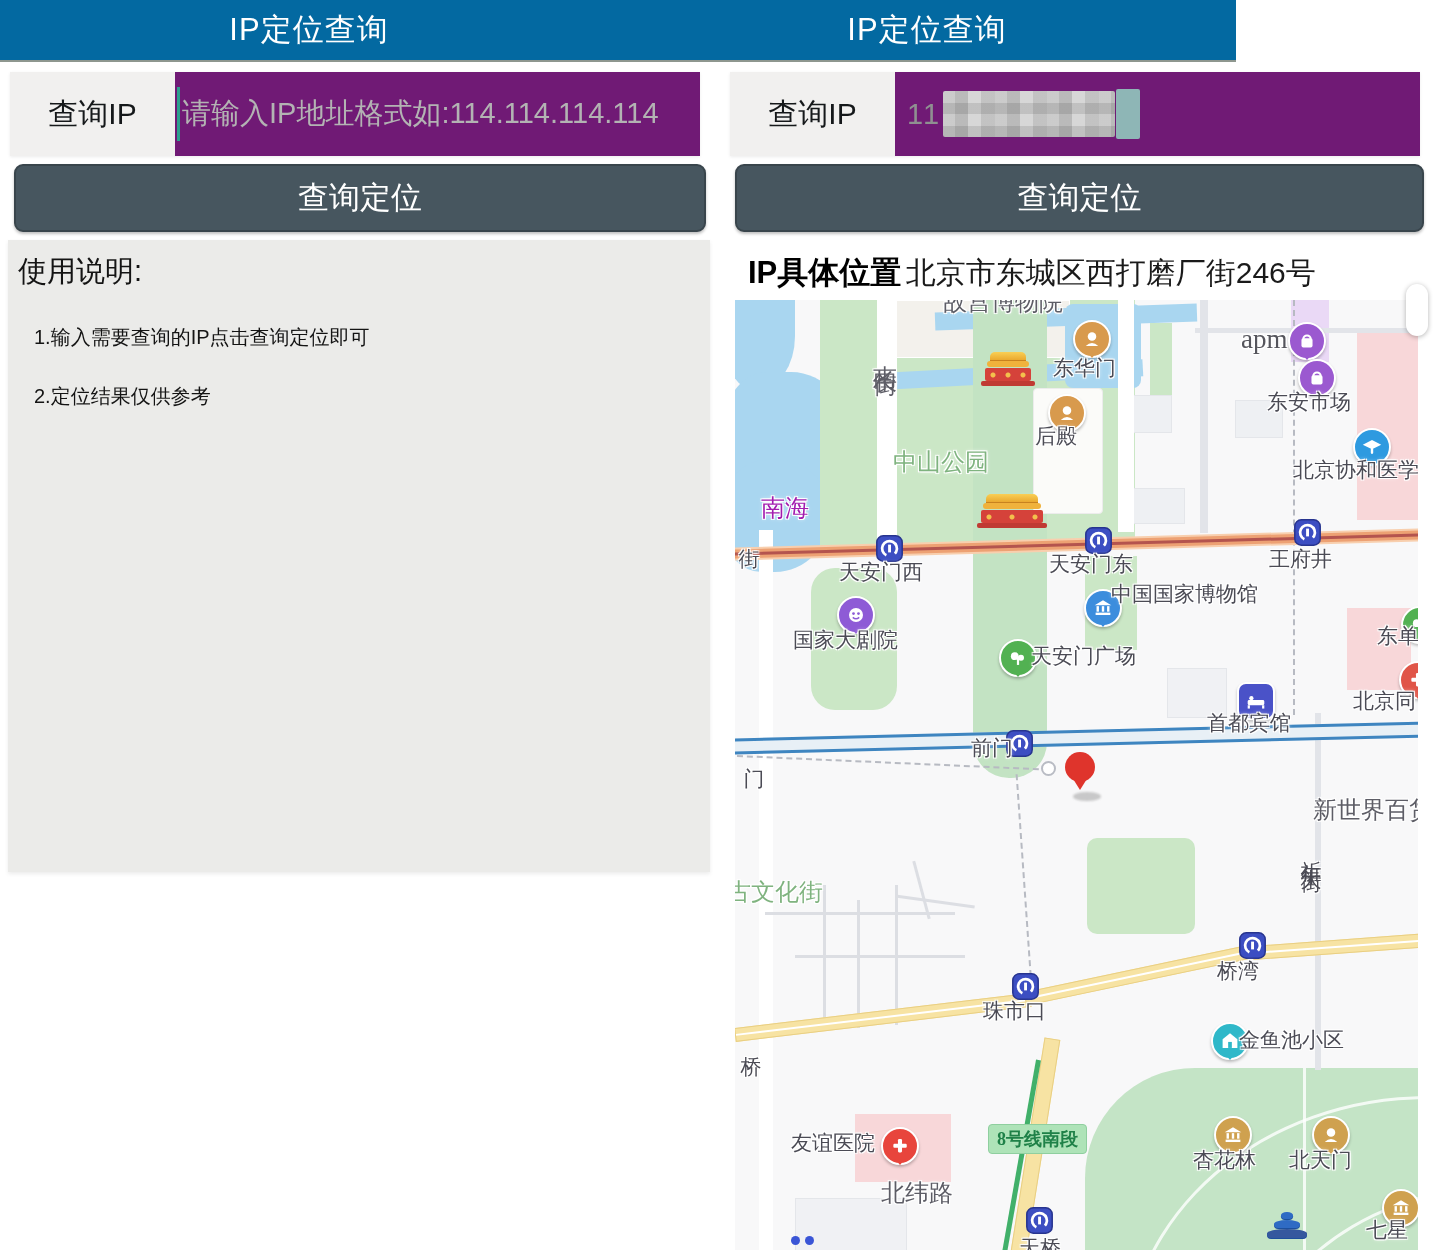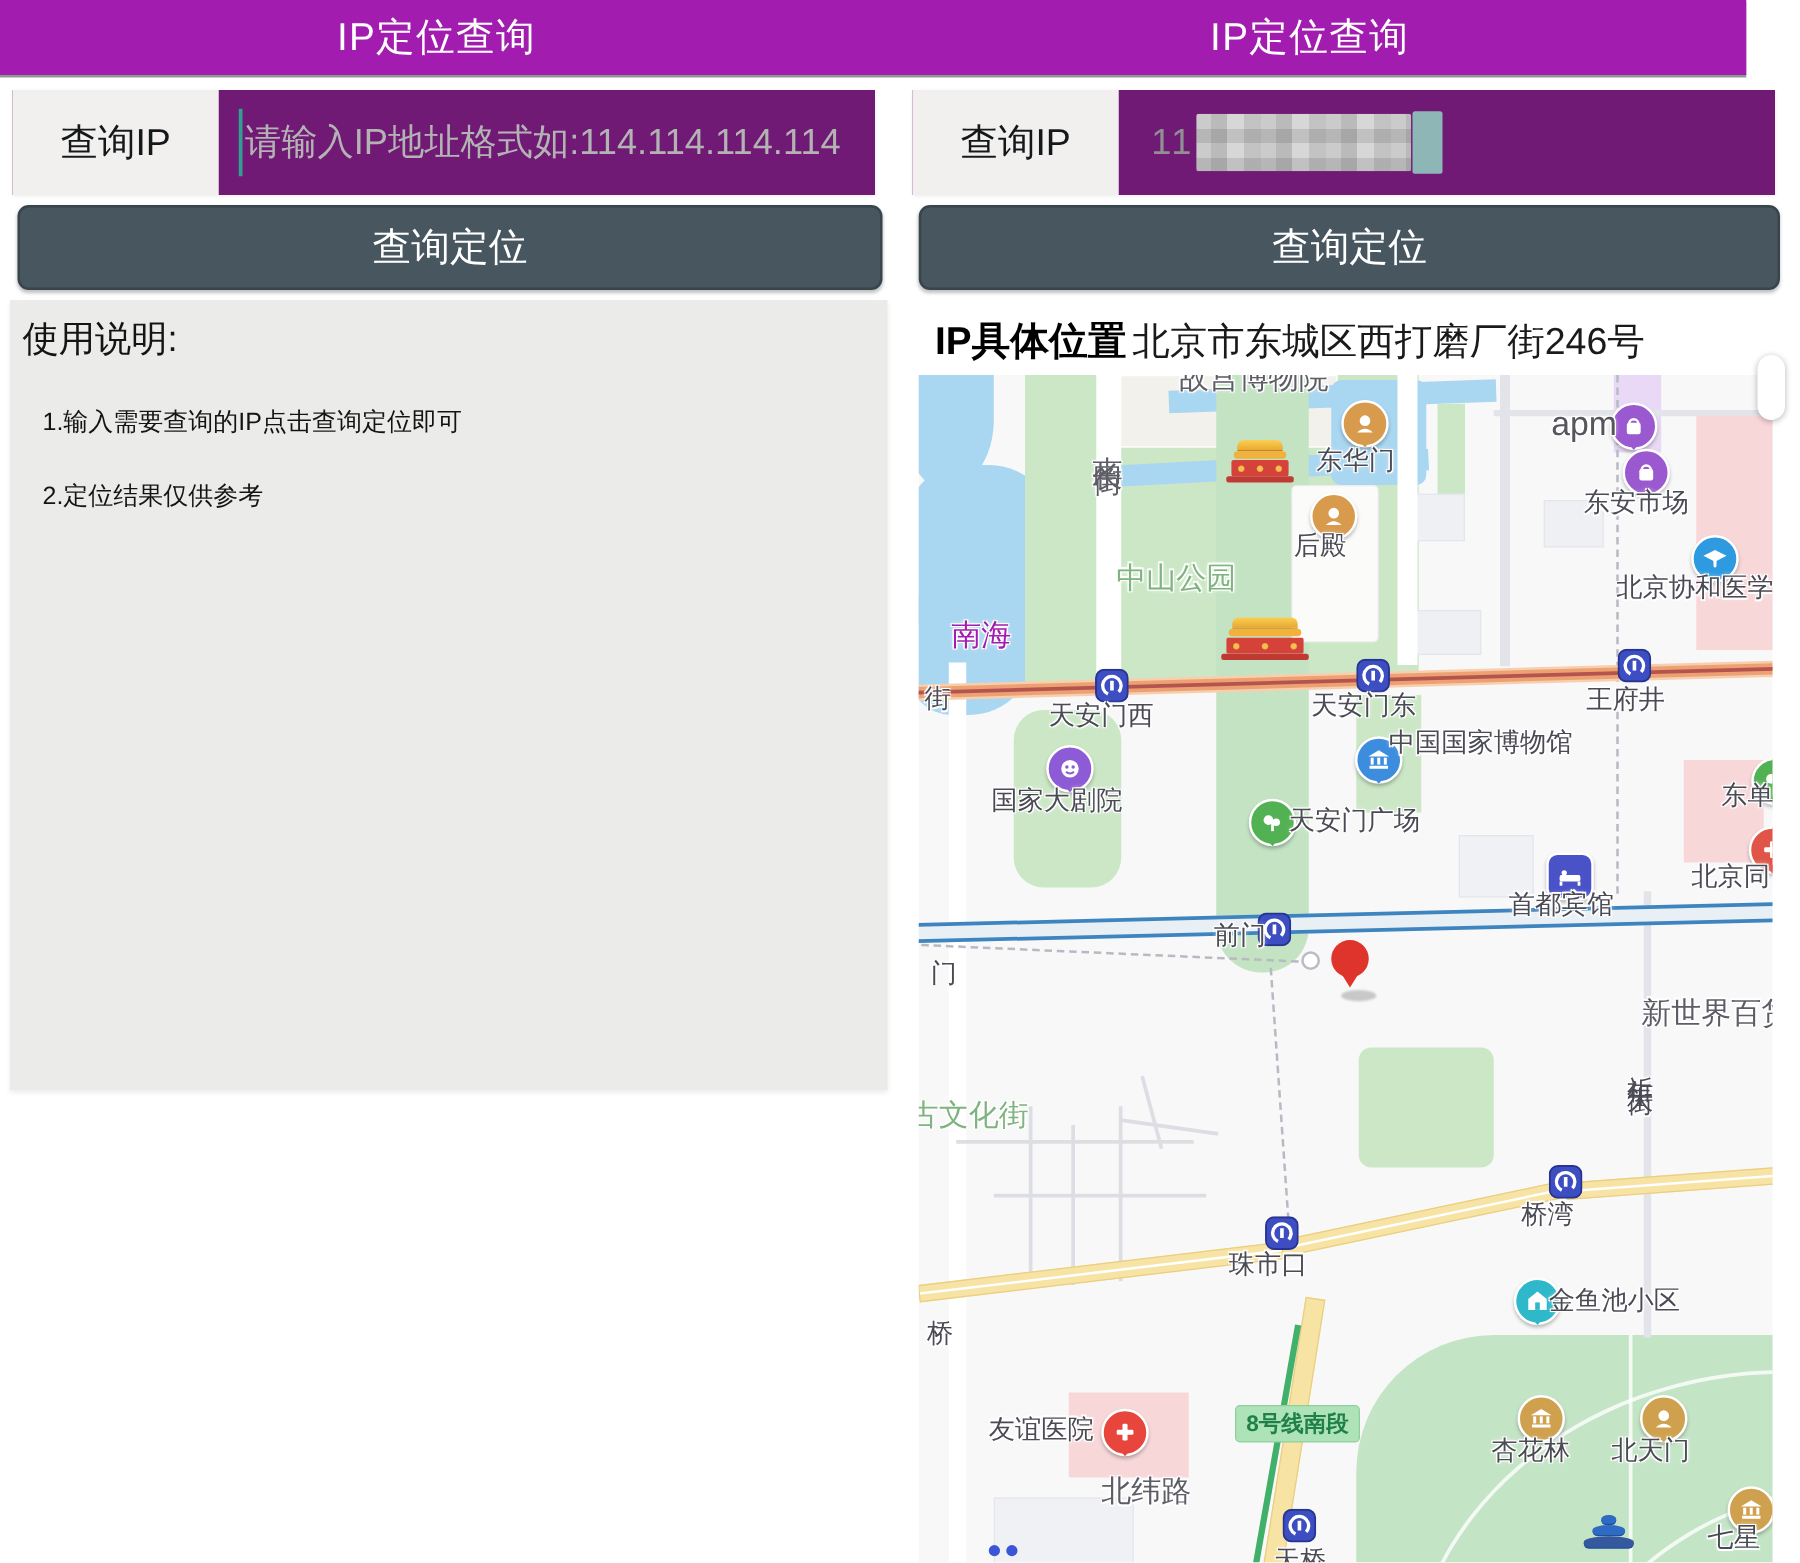--- a/index.html
+++ b/index.html
@@ -1,31 +1,31 @@
 <!DOCTYPE html>
 <html><head>
 <meta charset="utf-8">
 <style>
   html,body{margin:0;padding:0;}
   body{width:1440px;height:1250px;position:relative;background:#ffffff;overflow:hidden;
        font-family:"Liberation Sans","DejaVu Sans",sans-serif;}
   .abs{position:absolute;}
 
   
-  .header{position:absolute;left:0;top:0;width:1397px;height:60px;background:#a21caf;
+  .header{position:absolute;left:0;top:0;width:1236px;height:60px;background:#0369a1;
           box-shadow:0 2px 0 #8e978f;display:flex;}
   .header .half{width:50%;display:flex;align-items:center;justify-content:center;
           color:#fff;font-size:31px;letter-spacing:1px;}
 
   
   .input-row{position:absolute;top:72px;width:690px;height:84px;background:#701a75;
              display:flex;box-shadow:0 1px 3px rgba(0,0,0,.08);}
   .ip-label{width:165px;height:100%;background:#f1f0ef;display:flex;align-items:center;
             justify-content:center;font-size:30px;color:#15181a;}
-  .ip-input{flex:1;display:flex;align-items:center;padding-left:16px;position:relative;}
+  .ip-input{flex:1;display:flex;align-items:center;padding-left:2px;position:relative;}
   .caret{width:3px;height:54px;background:#2da08f;margin-right:2px;}
   .placeholder{color:#b3b3b3;font-size:29px;white-space:nowrap;}
   .ip-visible{color:#8f9091;font-size:29px;letter-spacing:2px;margin-left:10px;}
   .redact{width:172px;height:46px;margin-left:2px;border-radius:2px;
     background:
       repeating-linear-gradient(0deg, rgba(125,125,125,.30) 0 11px, rgba(190,190,190,.22) 11px 23px),
       repeating-linear-gradient(90deg,#cfcfcf 0 12px,#b9b9b9 12px 25px,#dedede 25px 38px,#c4c4c4 38px 52px);}
   .redact-end{width:24px;height:50px;margin-left:1px;border-radius:2px;background:#93d2c2;opacity:.85;}
 
   
@@ -39,21 +39,21 @@
   .instr-title{font-size:29px;margin:12px 0 0 10px;}
   .instr-item{font-size:20px;margin:32px 0 0 26px;}
 
   
   .result-row{position:absolute;left:748px;top:252px;width:680px;white-space:nowrap;}
   .result-label{font-weight:bold;font-size:31px;color:#000;}
   .result-addr{font-size:30px;color:#1a1a1a;}
 
   
   .map{position:absolute;left:735px;top:300px;width:683px;height:950px;background:#f8f8f9;
-       overflow:hidden;}
+       overflow:hidden;font-family:Liberation Serif, serif;}
   .water{background:#a9d6f0;position:absolute;}
   .park{background:#cbe7c6;position:absolute;}
   .pink{background:#f8d7d9;position:absolute;}
   .bldg{background:#eef0f3;border:1px solid #e4e6ea;position:absolute;}
   .roadw{background:#ffffff;position:absolute;}
   .roadg{background:#e2e4e9;position:absolute;}
   .hutong{background:#dcdee3;position:absolute;}
   .dash{position:absolute;border-top:2.5px dashed #b7bac2;}
   .dashv{position:absolute;border-left:2.5px dashed #b7bac2;}
 

